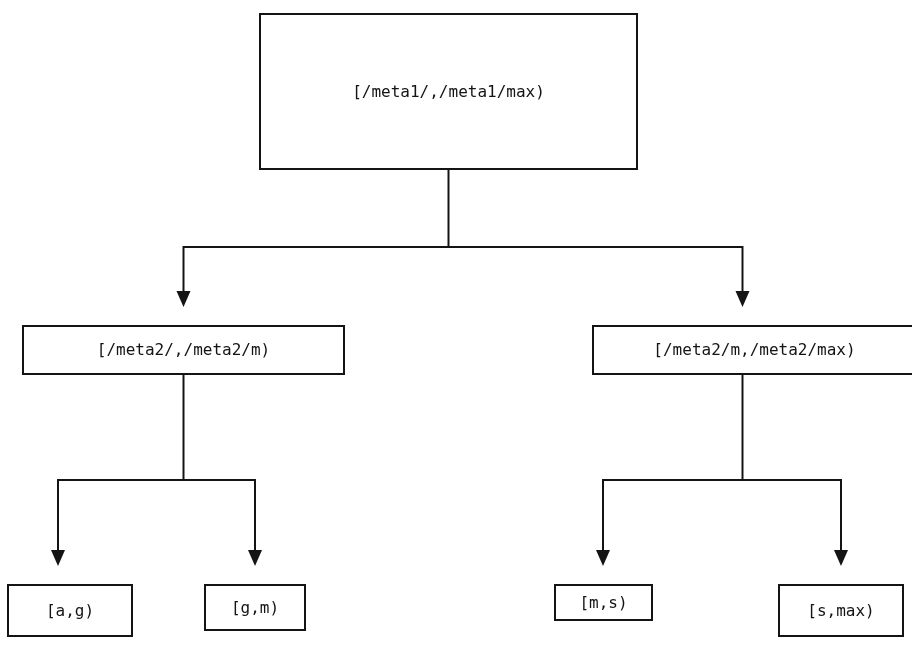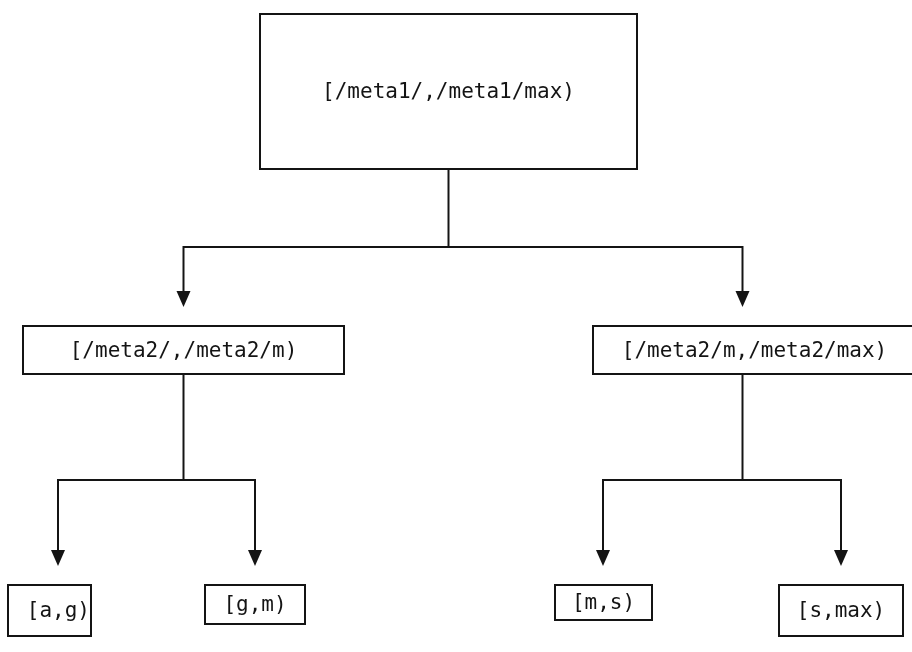--- a/index.html
+++ b/index.html
@@ -24,29 +24,29 @@
     height: 652px;
   }
   .node {
     position: absolute;
     box-sizing: border-box;
     border: 2px solid #141414;
     background: #ffffff;
     display: flex;
     align-items: center;
     justify-content: center;
-    font-size: 21px;
+    font-size: 16px;
     line-height: 1;
     white-space: nowrap;
   }
   .node-root   { left: 259px; top: 13px;  width: 379px; height: 157px; }
   .node-l2-left  { left: 22px;  top: 325px; width: 323px; height: 50px; }
   .node-l2-right { left: 580px; top: 325px; width: 325px; height: 50px; margin-left: 12px; }
-  .node-leaf-ag   { left: 7px;   top: 584px; width: 85px; height: 53px; justify-content: flex-end; }
-  .node-leaf-gm   { left: 204px; top: 584px; width: 102px; height: 41px; }
+  .node-leaf-ag   { left: 7px;   top: 584px; width: 126px; height: 53px; }
+  .node-leaf-gm   { left: 204px; top: 584px; width: 102px; height: 47px; }
   .node-leaf-ms   { left: 554px; top: 584px; width: 99px;  height: 37px; }
   .node-leaf-smax { left: 778px; top: 584px; width: 126px; height: 53px; justify-content: center; }
 </style>
 </head>
 <body>
 
 <div class="canvas">
 
   <svg class="connectors" viewBox="0 0 912 652" xmlns="http://www.w3.org/2000/svg">
 

